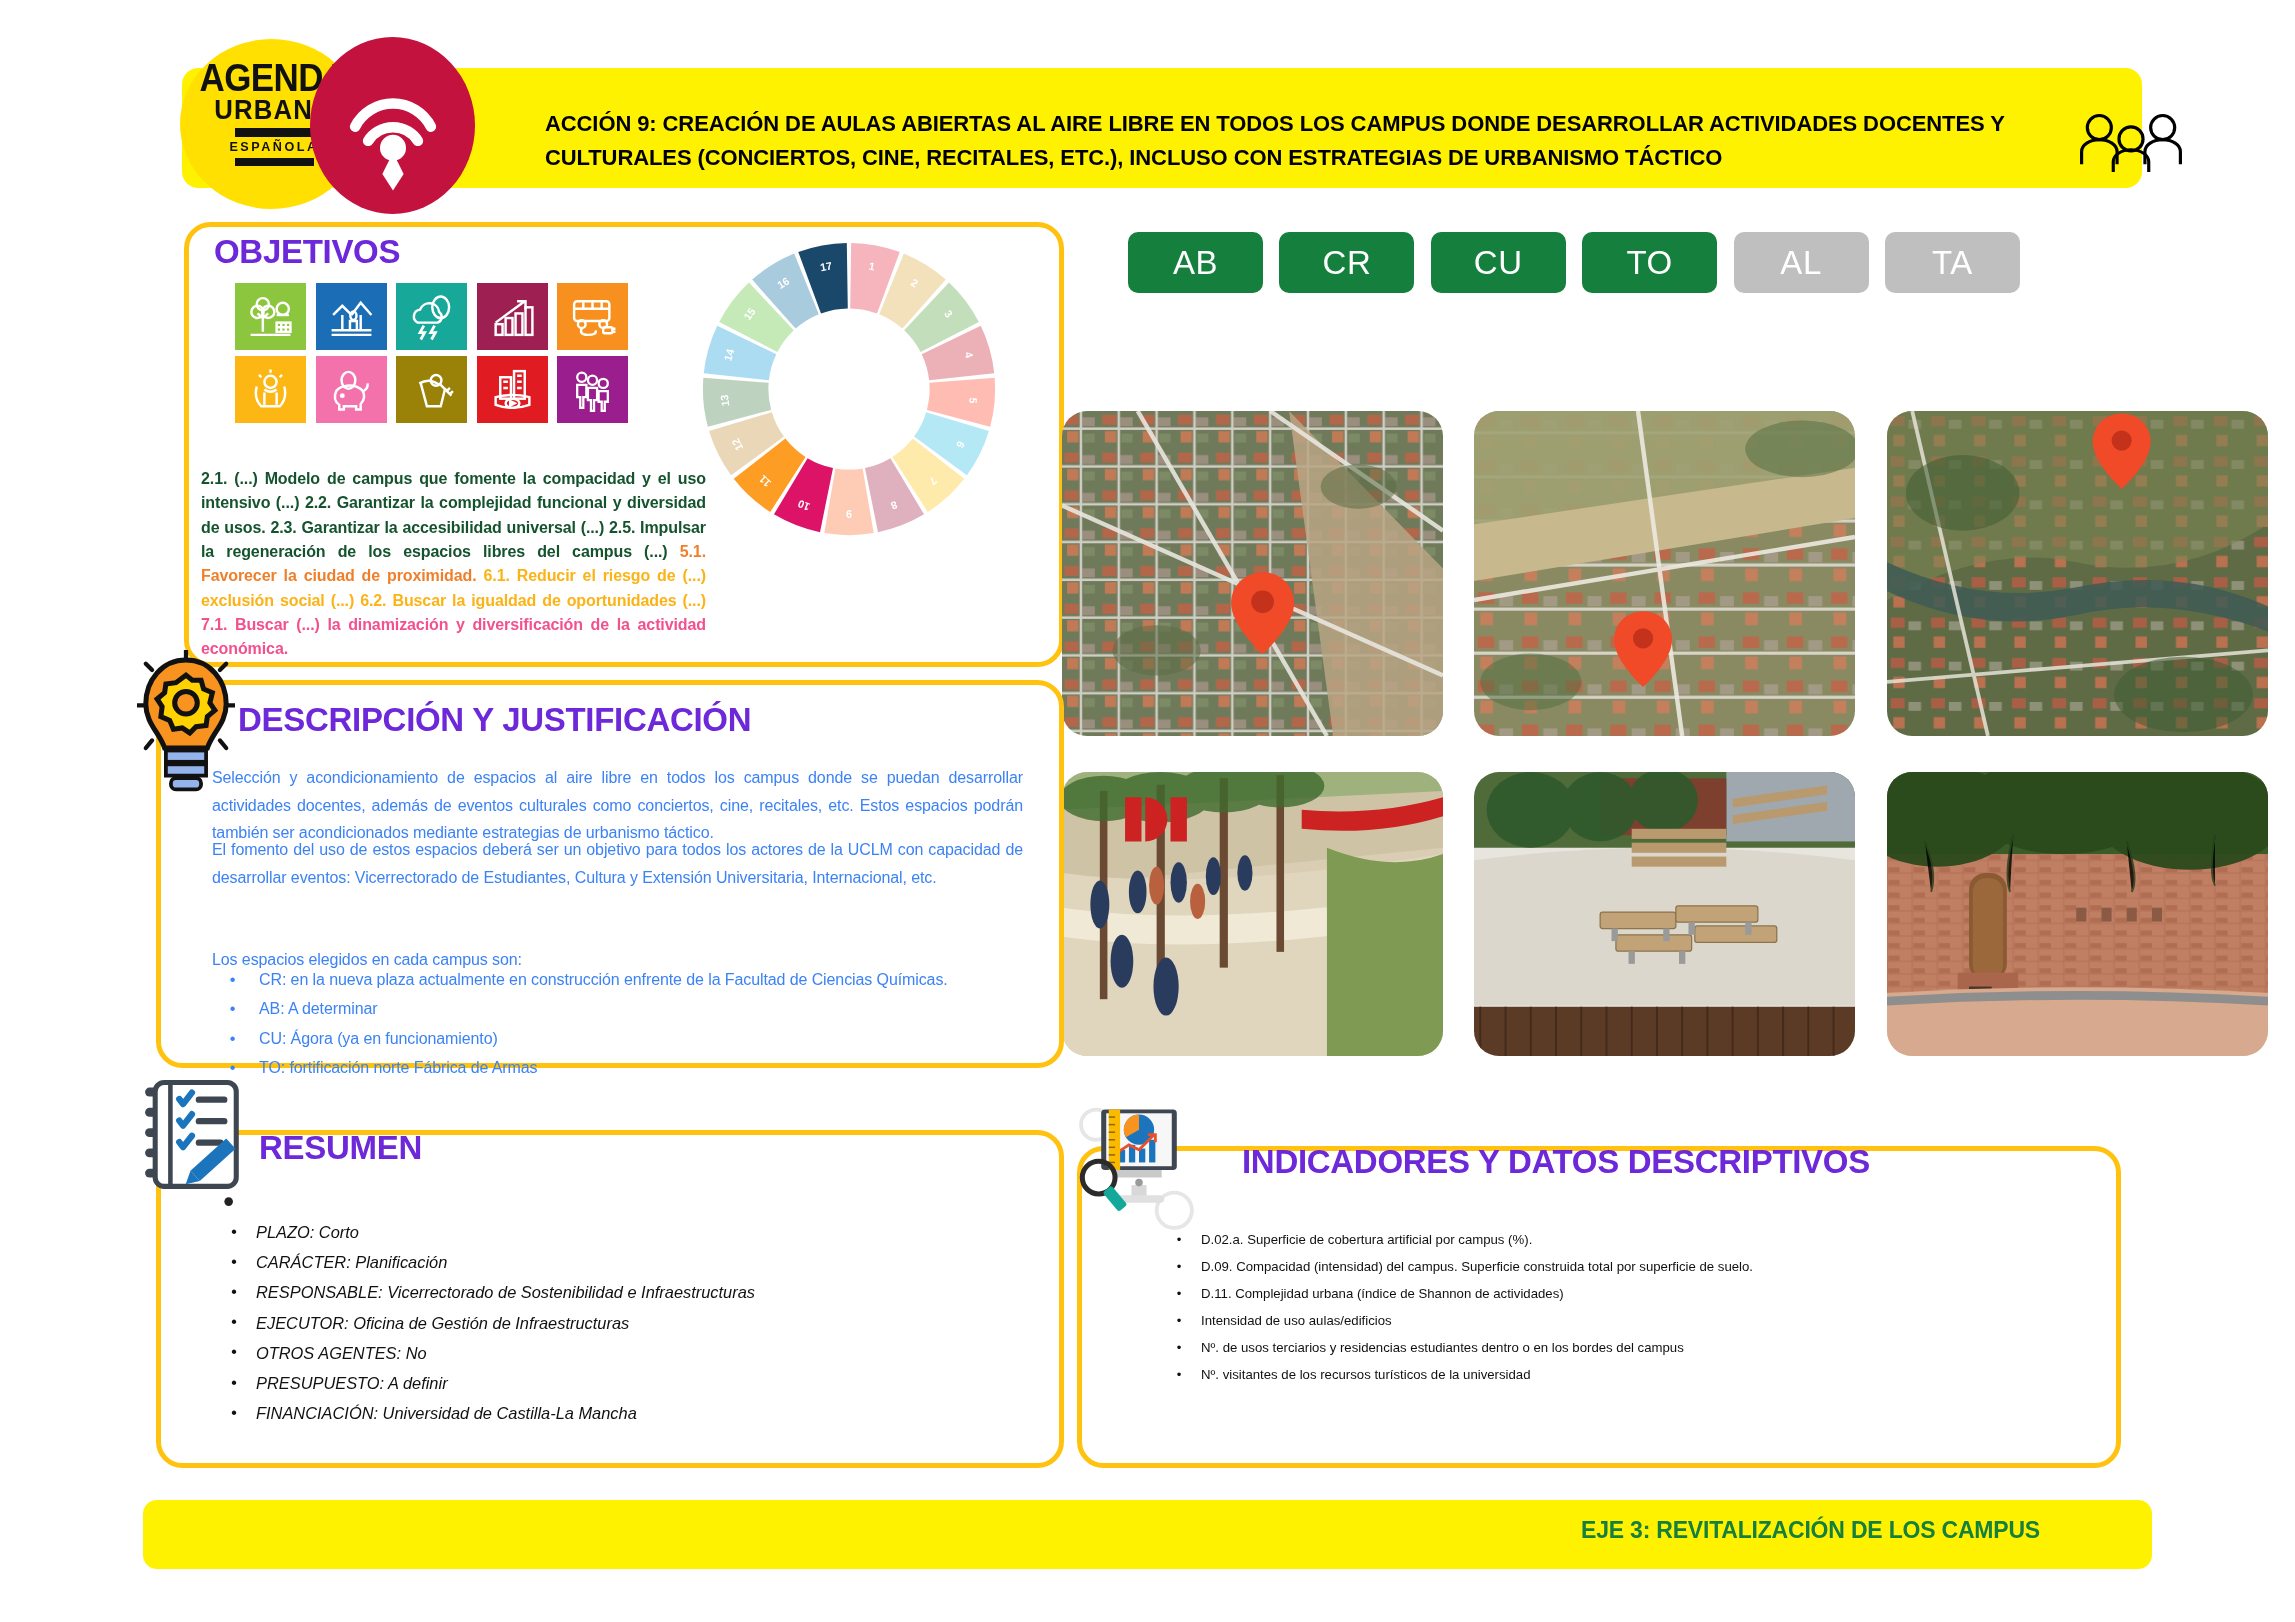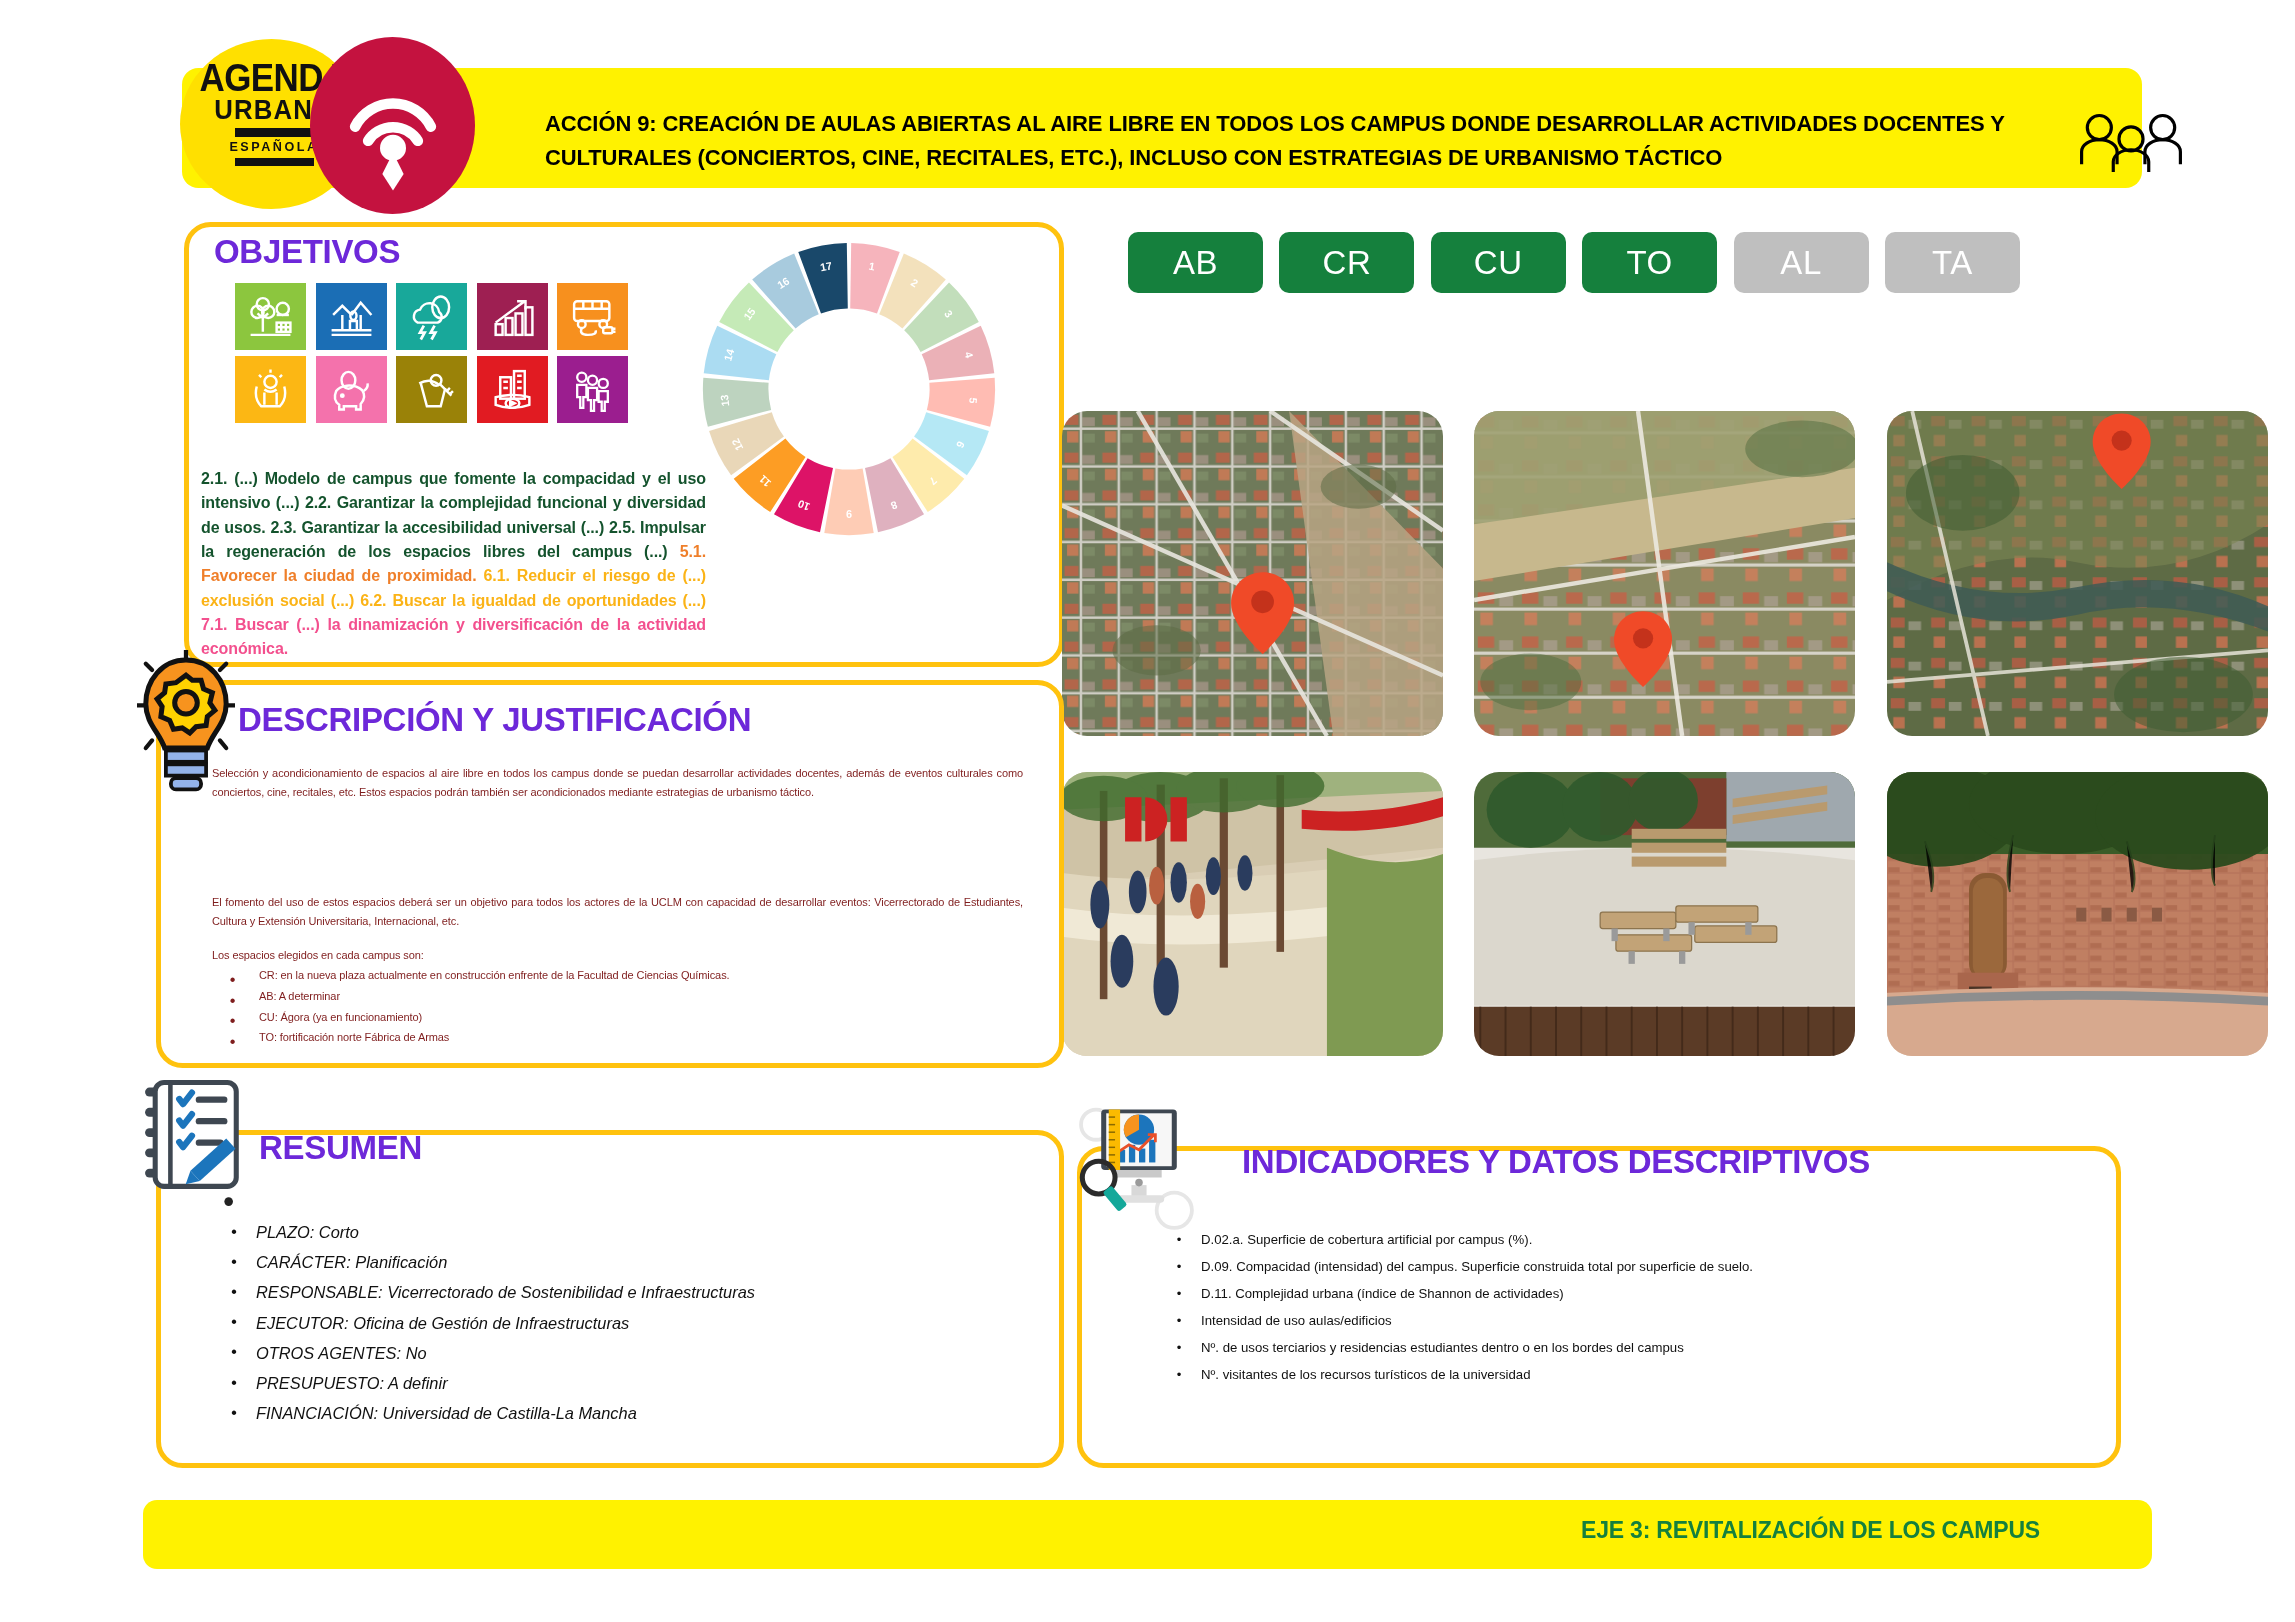--- a/index.html
+++ b/index.html
@@ -92,23 +92,23 @@
     letter-spacing:0.6px;
   }
   .tag.on{background:#15803d;}
   .tag.off{background:#BFBFBF;}
 
   
   .photo{border-radius:25px;overflow:hidden;position:absolute;}
   .photo svg{display:block;width:100%;height:100%;}
 
   
-  .body-text{font-size:11px;line-height:1.72;color:#7f1d1d;text-align:justify;letter-spacing:-0.1px;}
+  .body-text{font-size:16px;line-height:1.72;color:#3b82f6;text-align:justify;letter-spacing:-0.1px;}
   #desc-p1{left:212px;top:764px;width:811px;}
-  #desc-p2{left:212px;top:893px;width:811px;}
+  #desc-p2{left:212px;top:836px;width:811px;}
   #desc-p3{left:212px;top:946px;width:811px;}
   #desc-list{left:212px;top:966px;width:814px;}
 
   ul.bl{list-style:none;margin:0;padding:0;}
   ul.bl li{position:relative;padding-left:47px;margin-bottom:1.9px;}
   ul.bl li:before{content:"\2022";position:absolute;left:17.7px;top:-1.3px;font-size:16.4px;}
   ul.bl li.just{text-align:justify;}
 
   #res-list{left:212px;top:1217px;width:807px;font-size:16.4px;line-height:1.84;color:#111;font-style:italic;}
   #res-list li{padding-left:44px;margin-bottom:0;}

